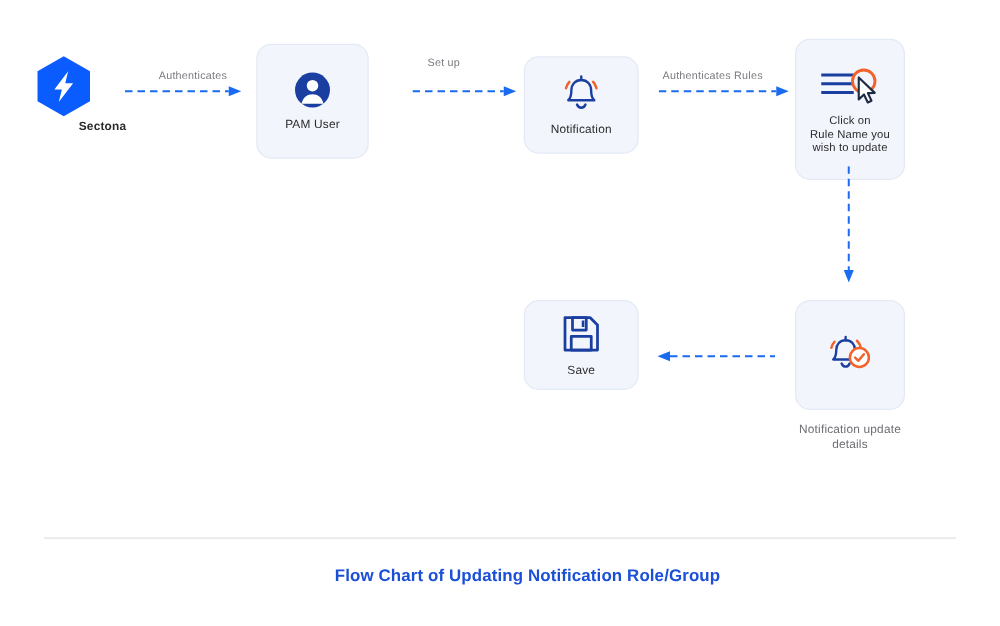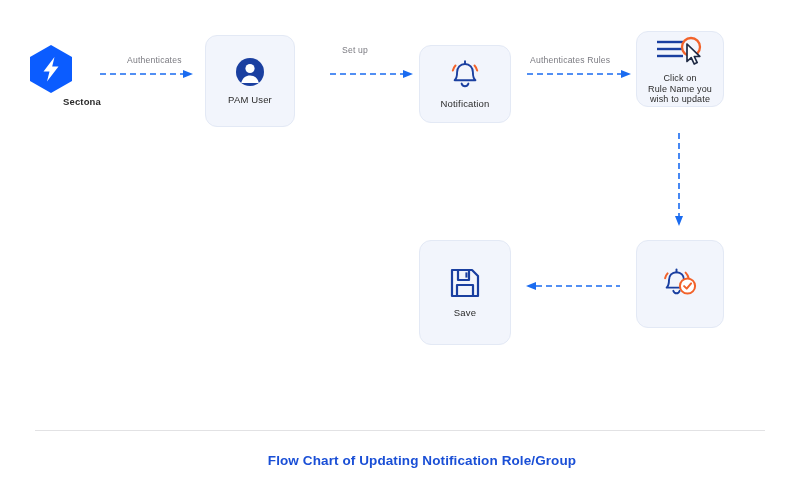--- a/index.html
+++ b/index.html
@@ -164,21 +164,21 @@
   </div>
 
   <div class="conn" style="left:527px; top:66px;">
     <svg width="106" height="12" viewBox="0 0 106 12">
       <line x1="0" y1="6" x2="94" y2="6" stroke="#1A6BF0" stroke-width="1.6" stroke-dasharray="6,4"></line>
       <polygon points="94,2 104,6 94,10" fill="#1A6BF0"></polygon>
     </svg>
   </div>
   <div class="conn-label" style="left:530px; top:55px;">Authenticates Rules</div>
 
-  <div class="node-box" style="left:636px; top:31px; width:88px; height:76px;">
+  <div class="node-box" style="left:636px; top:31px; width:88px; height:113px;">
     <span class="node-icon">
       <svg width="54" height="34" viewBox="0 0 54 34">
         <line x1="4" y1="9" x2="30" y2="9" stroke="#1A3FA0" stroke-width="2.4" stroke-linecap="butt"></line>
         <line x1="4" y1="16" x2="30" y2="16" stroke="#1A3FA0" stroke-width="2.4" stroke-linecap="butt"></line>
         <line x1="4" y1="23" x2="30" y2="23" stroke="#1A3FA0" stroke-width="2.4" stroke-linecap="butt"></line>
         <circle cx="38" cy="14" r="9" fill="none" stroke="#F2622A" stroke-width="2.3"></circle>
         <path d="M34,11 L34,28.5 L38.2,24.6 L41.2,31 L44.2,29.6 L41.3,23.5 L46.8,23.3 Z" fill="#ffffff" stroke="#1F2A44" stroke-width="1.7" stroke-linejoin="round"></path>
       </svg>
     </span>
     <div class="node-label multi">Click on
@@ -186,21 +186,21 @@
 wish to update</div>
   </div>
 
   <div class="conn" style="left:673px; top:133px;">
     <svg width="12" height="95" viewBox="0 0 12 95">
       <line x1="6" y1="0" x2="6" y2="83" stroke="#1A6BF0" stroke-width="1.6" stroke-dasharray="6,4"></line>
       <polygon points="2,83 10,83 6,93" fill="#1A6BF0"></polygon>
     </svg>
   </div>
 
-  <div class="node-box" style="left:419px; top:240px; width:92px; height:105px;">
+  <div class="node-box" style="left:419px; top:240px; width:92px; height:72px;">
     <span class="node-icon">
       <svg width="34" height="34" viewBox="0 0 34 34">
         <path d="M4,4 L24,4 L30,10 L30,30 L4,30 Z" fill="none" stroke="#1A3FA0" stroke-width="2.2" stroke-linejoin="round"></path>
         <rect x="10" y="4" width="11" height="10" fill="none" stroke="#1A3FA0" stroke-width="2.2" stroke-linejoin="round"></rect>
         <rect x="17.4" y="6.4" width="2.1" height="5.2" fill="#1A3FA0"></rect>
         <rect x="9" y="19" width="16" height="11" fill="none" stroke="#1A3FA0" stroke-width="2.2" stroke-linejoin="round"></rect>
       </svg>
     </span>
     <div class="node-label">Save</div>
   </div>
@@ -218,17 +218,19 @@
         <path d="M6.6,6.4 C5.3,7.8 4.5,9.4 4.1,11.2" stroke="#F2622A" stroke-width="2" fill="none" stroke-linecap="round"></path>
         <path d="M24.6,5.6 C26.1,7.1 27.1,8.9 27.6,10.9" stroke="#F2622A" stroke-width="2" fill="none" stroke-linecap="round"></path>
         <path d="M15.5,5.2 C10.9,5.2 8.0,8.6 8.0,12.9 C8.0,18.5 5.6,20.6 5.6,20.6 L25.4,20.6 C25.4,20.6 23,18.5 23,12.9 C23,8.6 20.1,5.2 15.5,5.2 Z" stroke="#1A3FA0" stroke-width="1.9" fill="none" stroke-linejoin="round"></path>
         <path d="M15.5,2.5 L15.5,5.2" stroke="#1A3FA0" stroke-width="1.9" stroke-linecap="round"></path>
         <path d="M12.3,23.8 C12.9,25.3 14.1,26.3 15.5,26.3 C16.9,26.3 18.1,25.3 18.7,23.8" stroke="#1A3FA0" stroke-width="1.9" fill="none" stroke-linecap="round"></path>
         <circle cx="26.5" cy="19" r="7.6" fill="#ffffff" stroke="#F2622A" stroke-width="2"></circle>
         <path d="M23.1,19.1 L25.7,21.6 L30.1,16.4" stroke="#F2622A" stroke-width="2" fill="none" stroke-linecap="round" stroke-linejoin="round"></path>
       </svg>
     </span>
   </div>
+  <div class="outside-label" style="left:620px; top:338px;">Notification update
+details</div>
 
   <div class="divider"></div>
   <div class="chart-title">Flow Chart of Updating Notification Role/Group</div>
 
 </div>
 
 </body></html>

